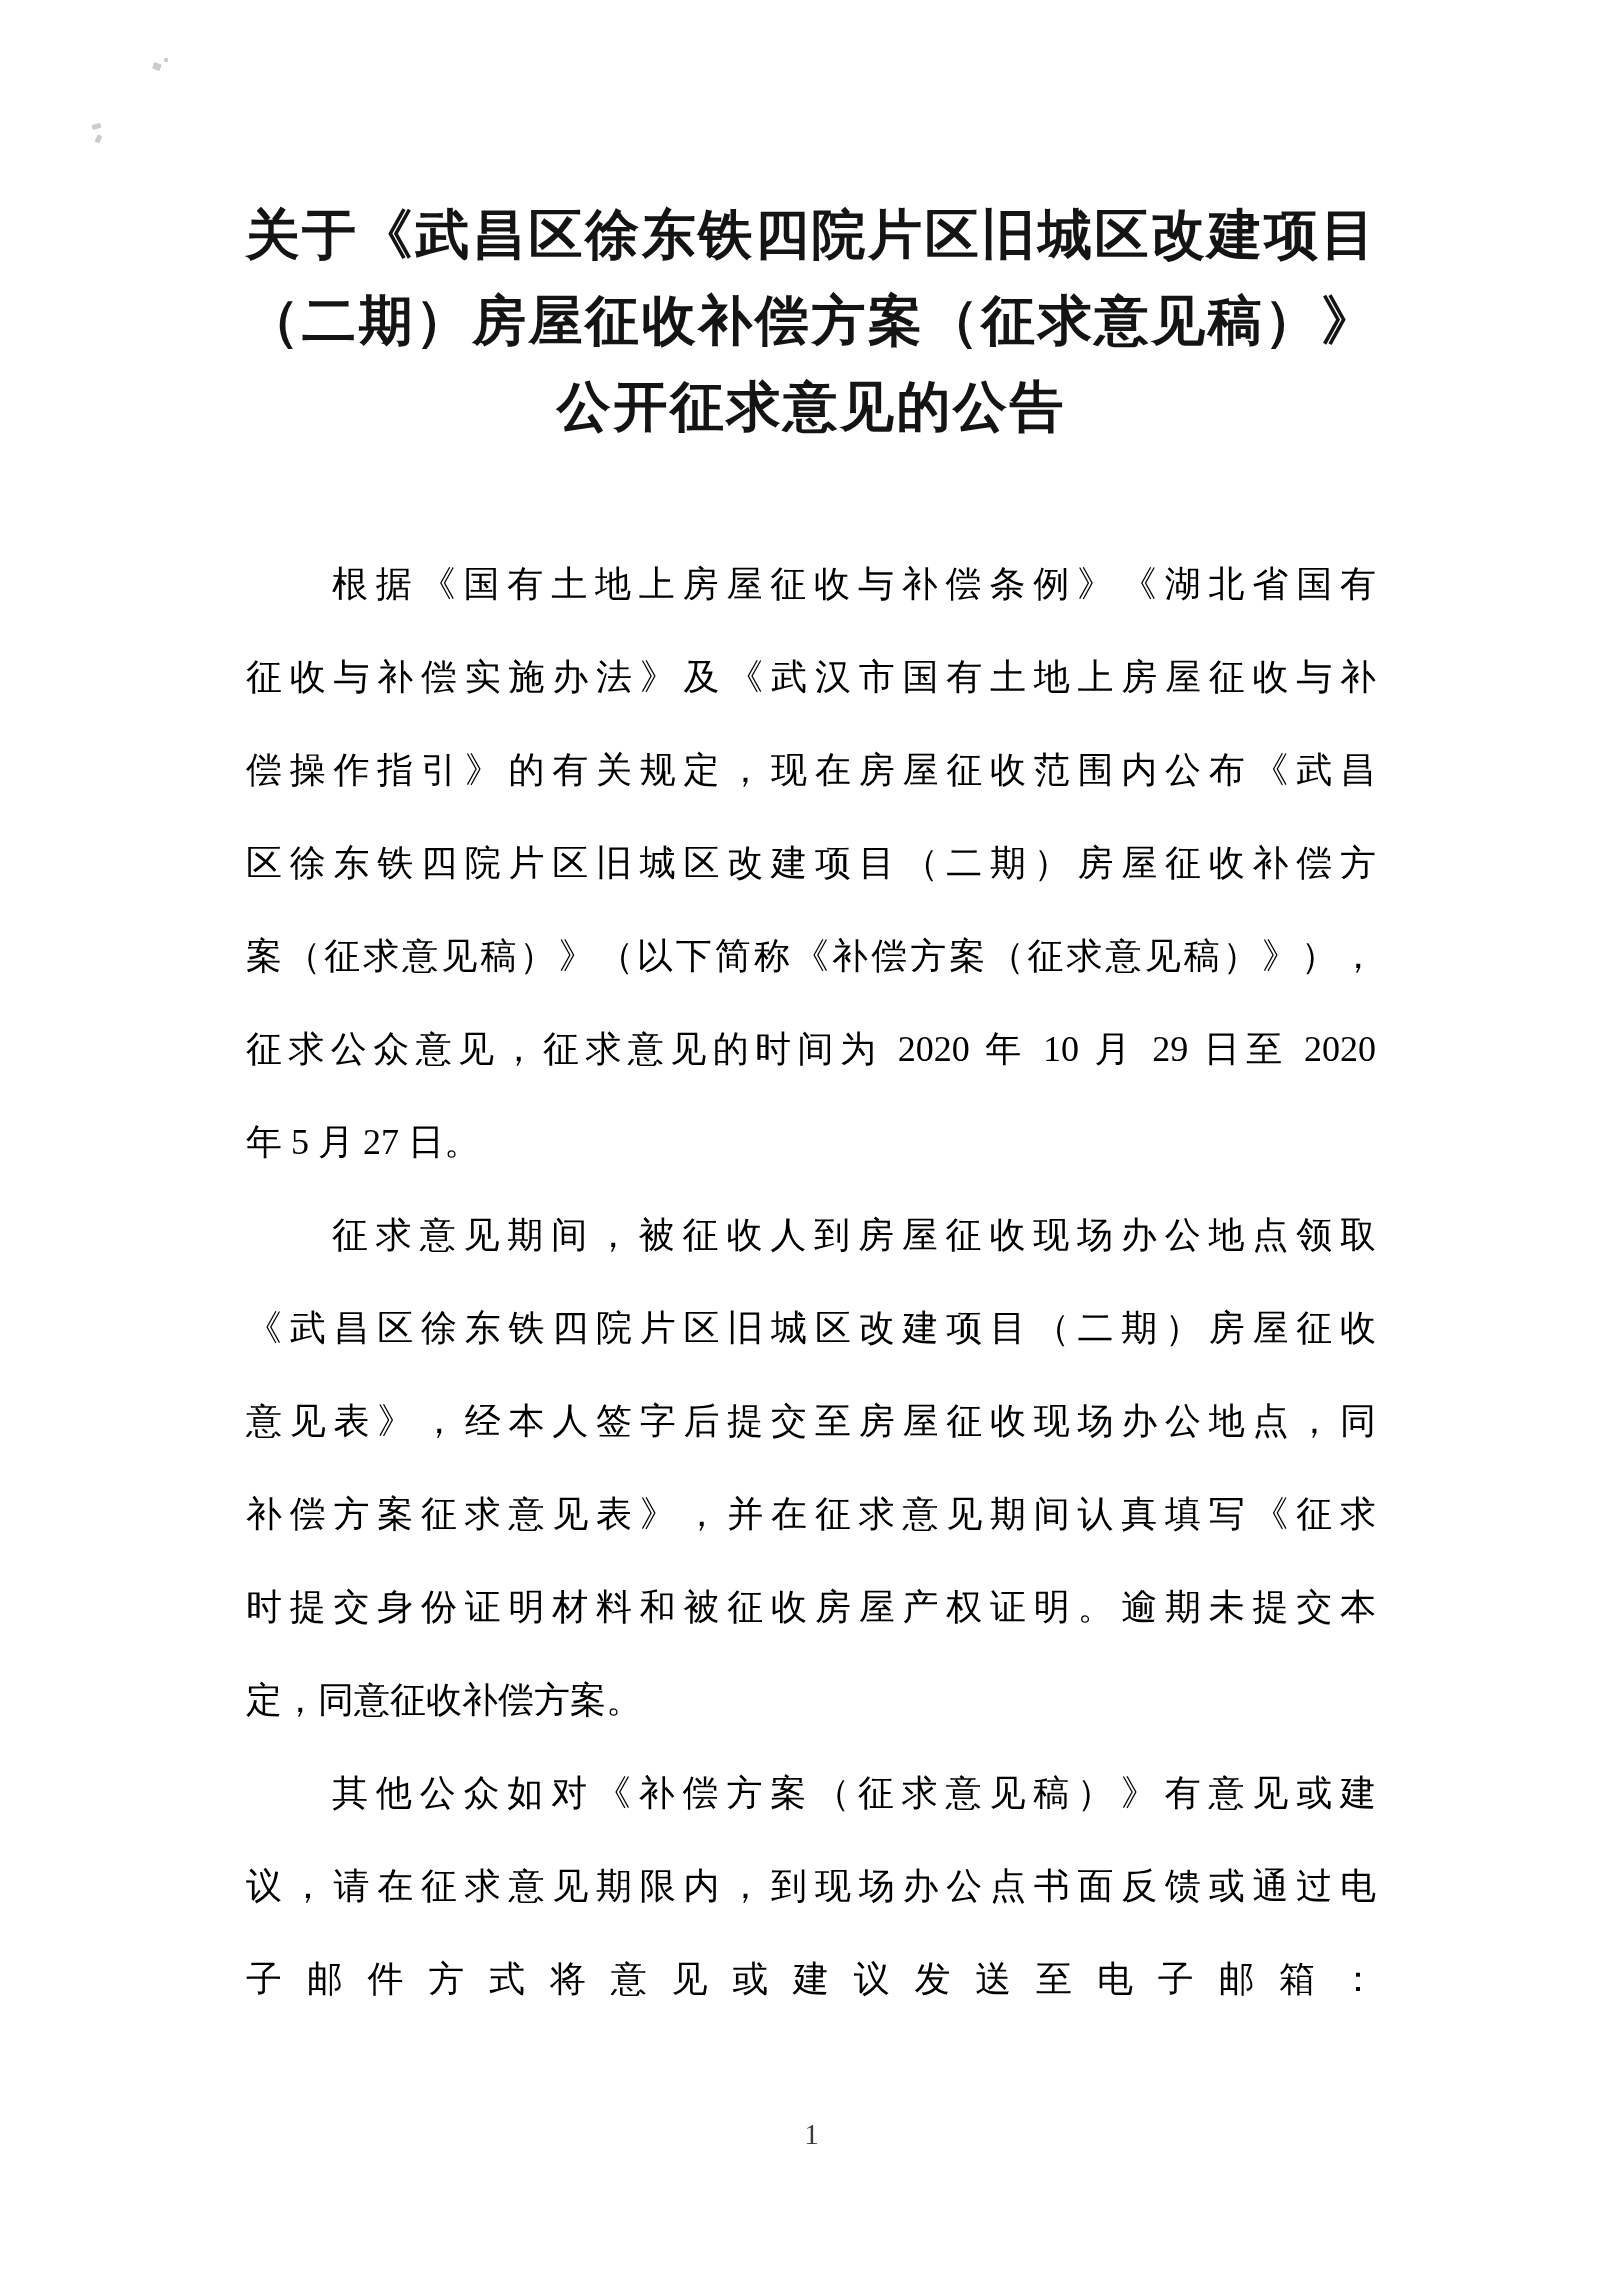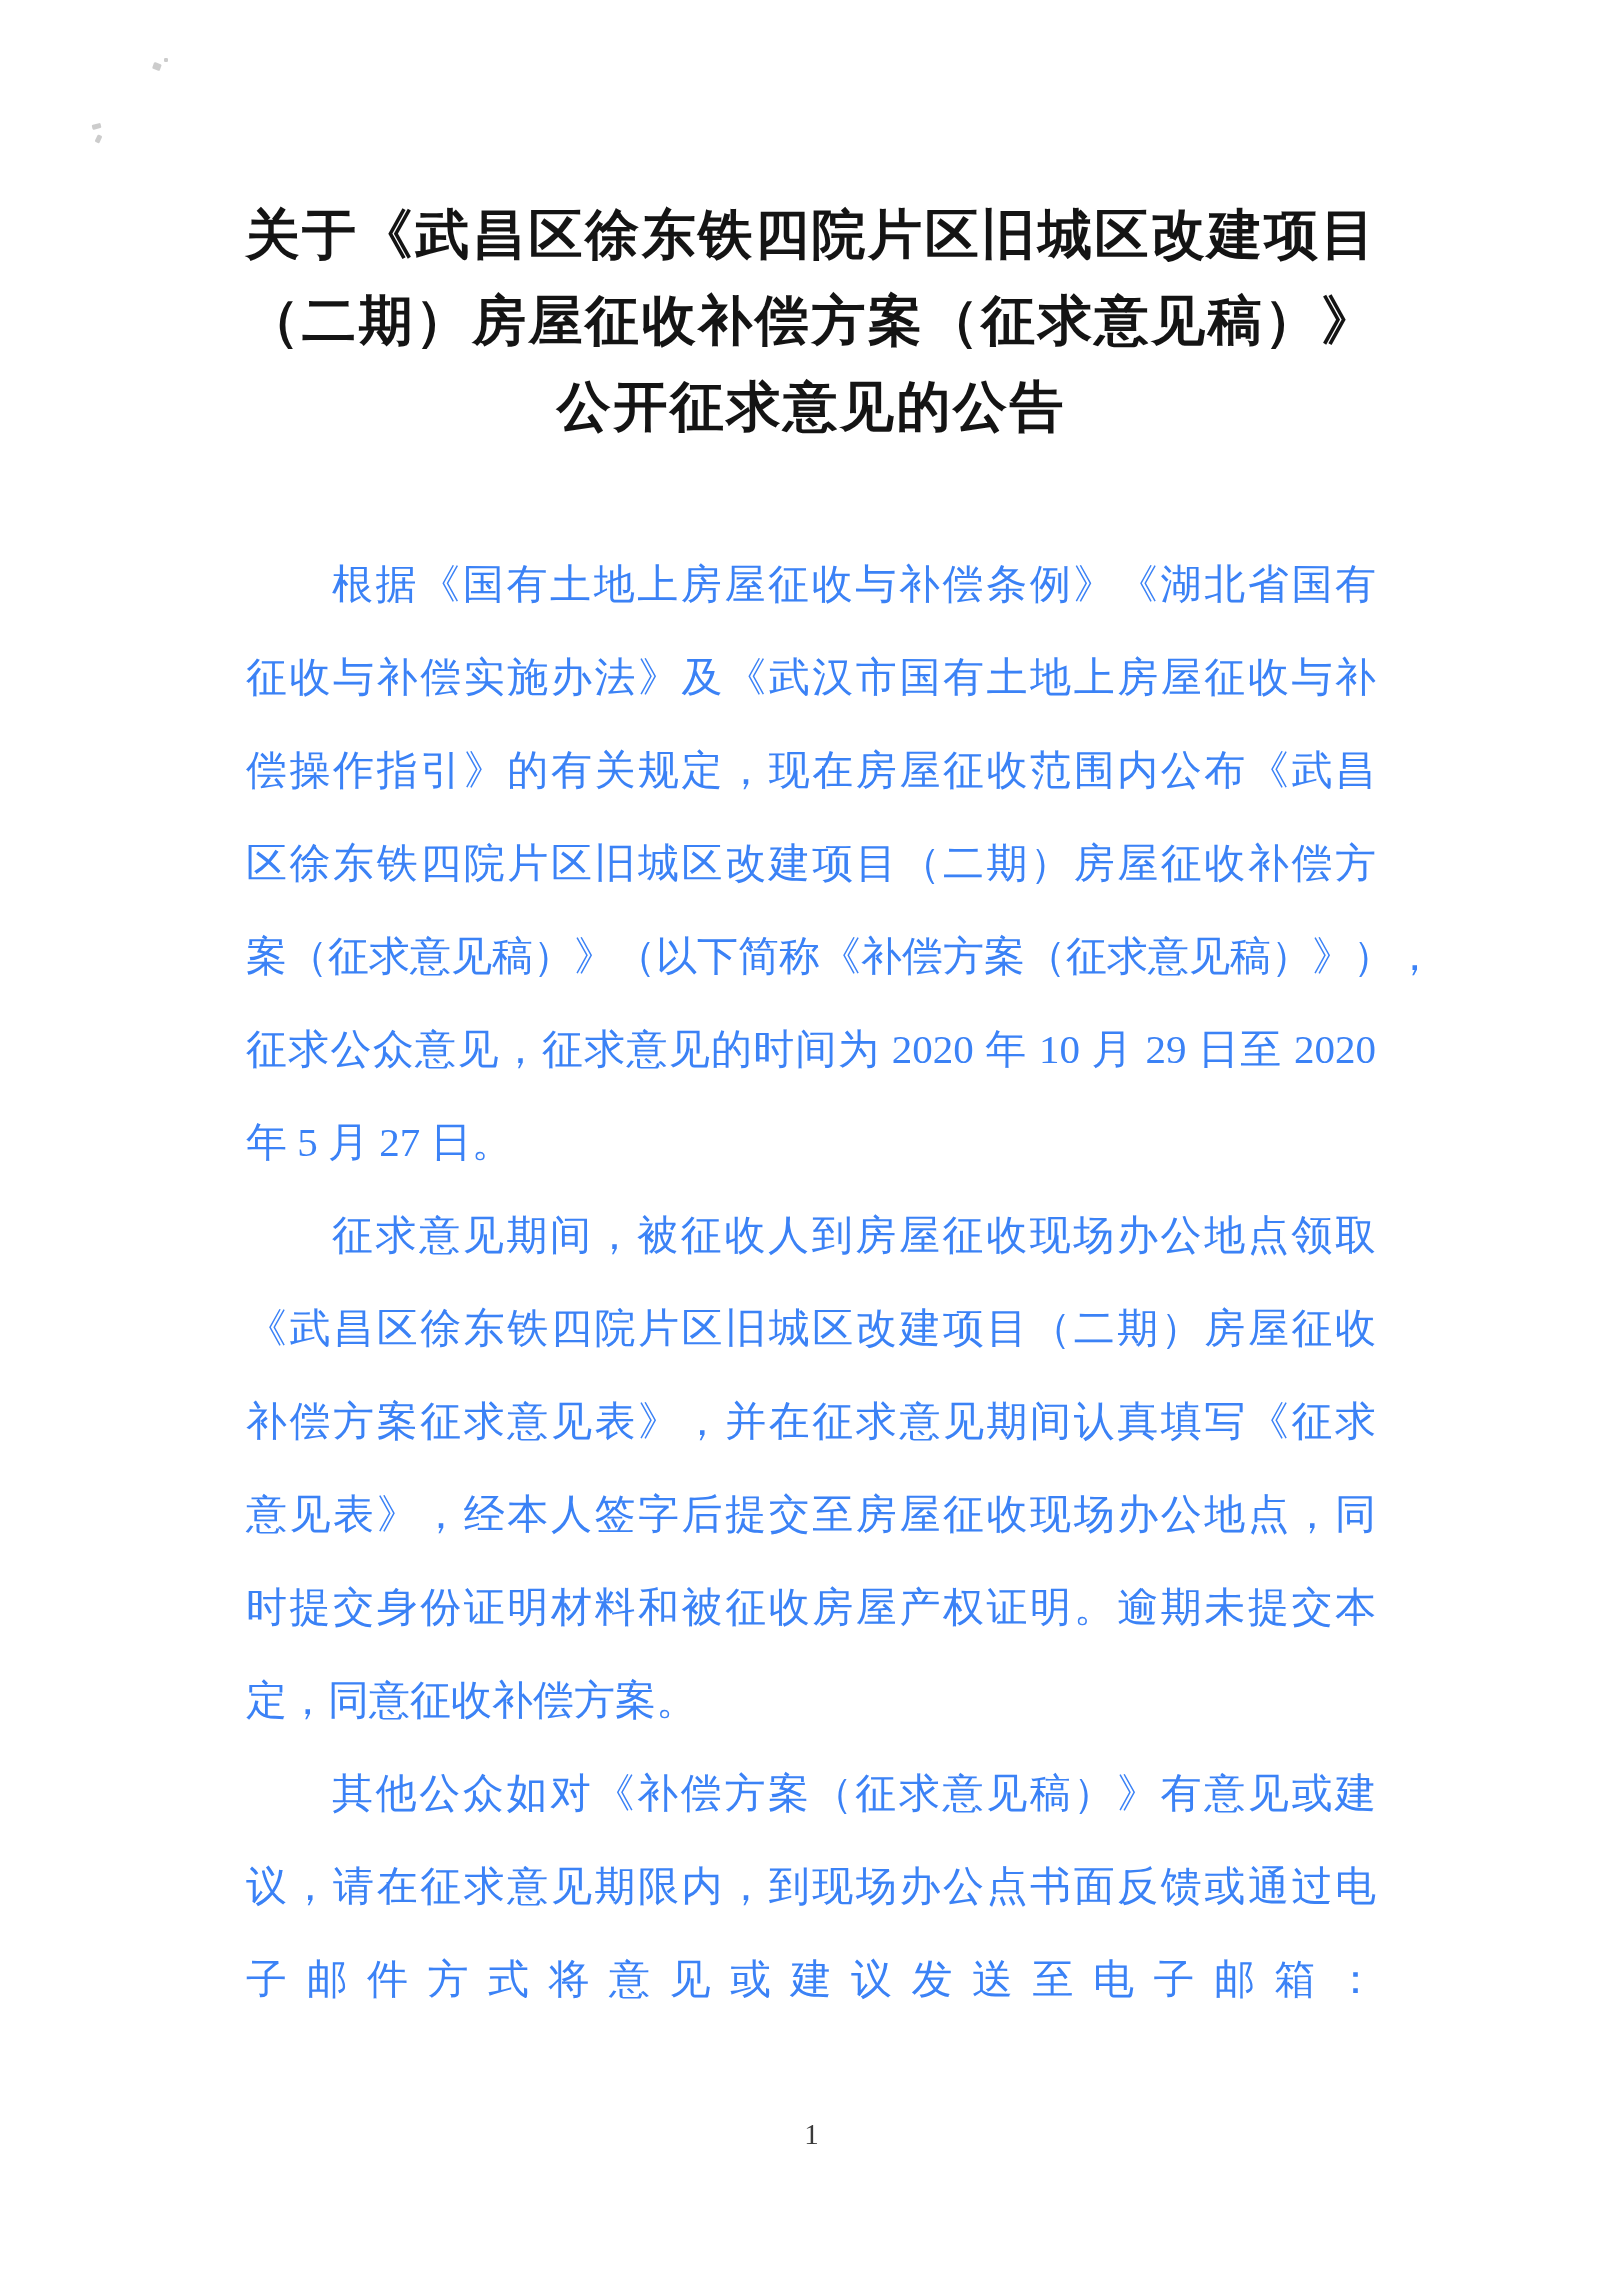--- a/index.html
+++ b/index.html
@@ -21,23 +21,23 @@
     font-weight:700;
     font-size:54px;
     line-height:86px;
     letter-spacing:2.6px;
     color:#141414;
   }
   .t-line { white-space:nowrap; }
   .body-block {
     position:absolute;
     top:538px; left:246px; width:1130px;
-    font-size:41px;
+    font-size:36px;
     line-height:93px;
-    color:#3b82f6;
+    color:#000000;
   }
   .b-line {
     white-space:nowrap;
     text-align:left;
   }
   .b-line.fill {
     text-align:justify;
     text-align-last:justify;
   }
   .b-line.indent { text-indent:86px; }
@@ -82,22 +82,22 @@
       <div class="b-line fill">偿操作指引》的有关规定，现在房屋征收范围内公布《武昌</div>
       <div class="b-line fill">区徐东铁四院片区旧城区改建项目（二期）房屋征收补偿方</div>
       <div class="b-line fill">案（征求意见稿）》（以下简称《补偿方案（征求意见稿）》），</div>
       <div class="b-line fill">征求公众意见，征求意见的时间为 2020 年 10 月 29 日至 2020</div>
       <div class="b-line">年 5 月 27 日。</div>
     </div>
 
     <div>
       <div class="b-line indent fill">征求意见期间，被征收人到房屋征收现场办公地点领取</div>
       <div class="b-line fill">《武昌区徐东铁四院片区旧城区改建项目（二期）房屋征收</div>
+      <div class="b-line fill">意见表》，经本人签字后提交至房屋征收现场办公地点，同</div>
       <div class="b-line fill">补偿方案征求意见表》，并在征求意见期间认真填写《征求</div>
-      <div class="b-line fill">意见表》，经本人签字后提交至房屋征收现场办公地点，同</div>
       <div class="b-line fill">时提交身份证明材料和被征收房屋产权证明。逾期未提交本</div>
       <div class="b-line">定，同意征收补偿方案。</div>
     </div>
 
     <div>
       <div class="b-line indent fill">其他公众如对《补偿方案（征求意见稿）》有意见或建</div>
       <div class="b-line fill">议，请在征求意见期限内，到现场办公点书面反馈或通过电</div>
       <div class="b-line fill">子 邮 件 方 式 将 意 见 或 建 议 发 送 至 电 子 邮 箱 ：</div>
     </div>
   </div>

